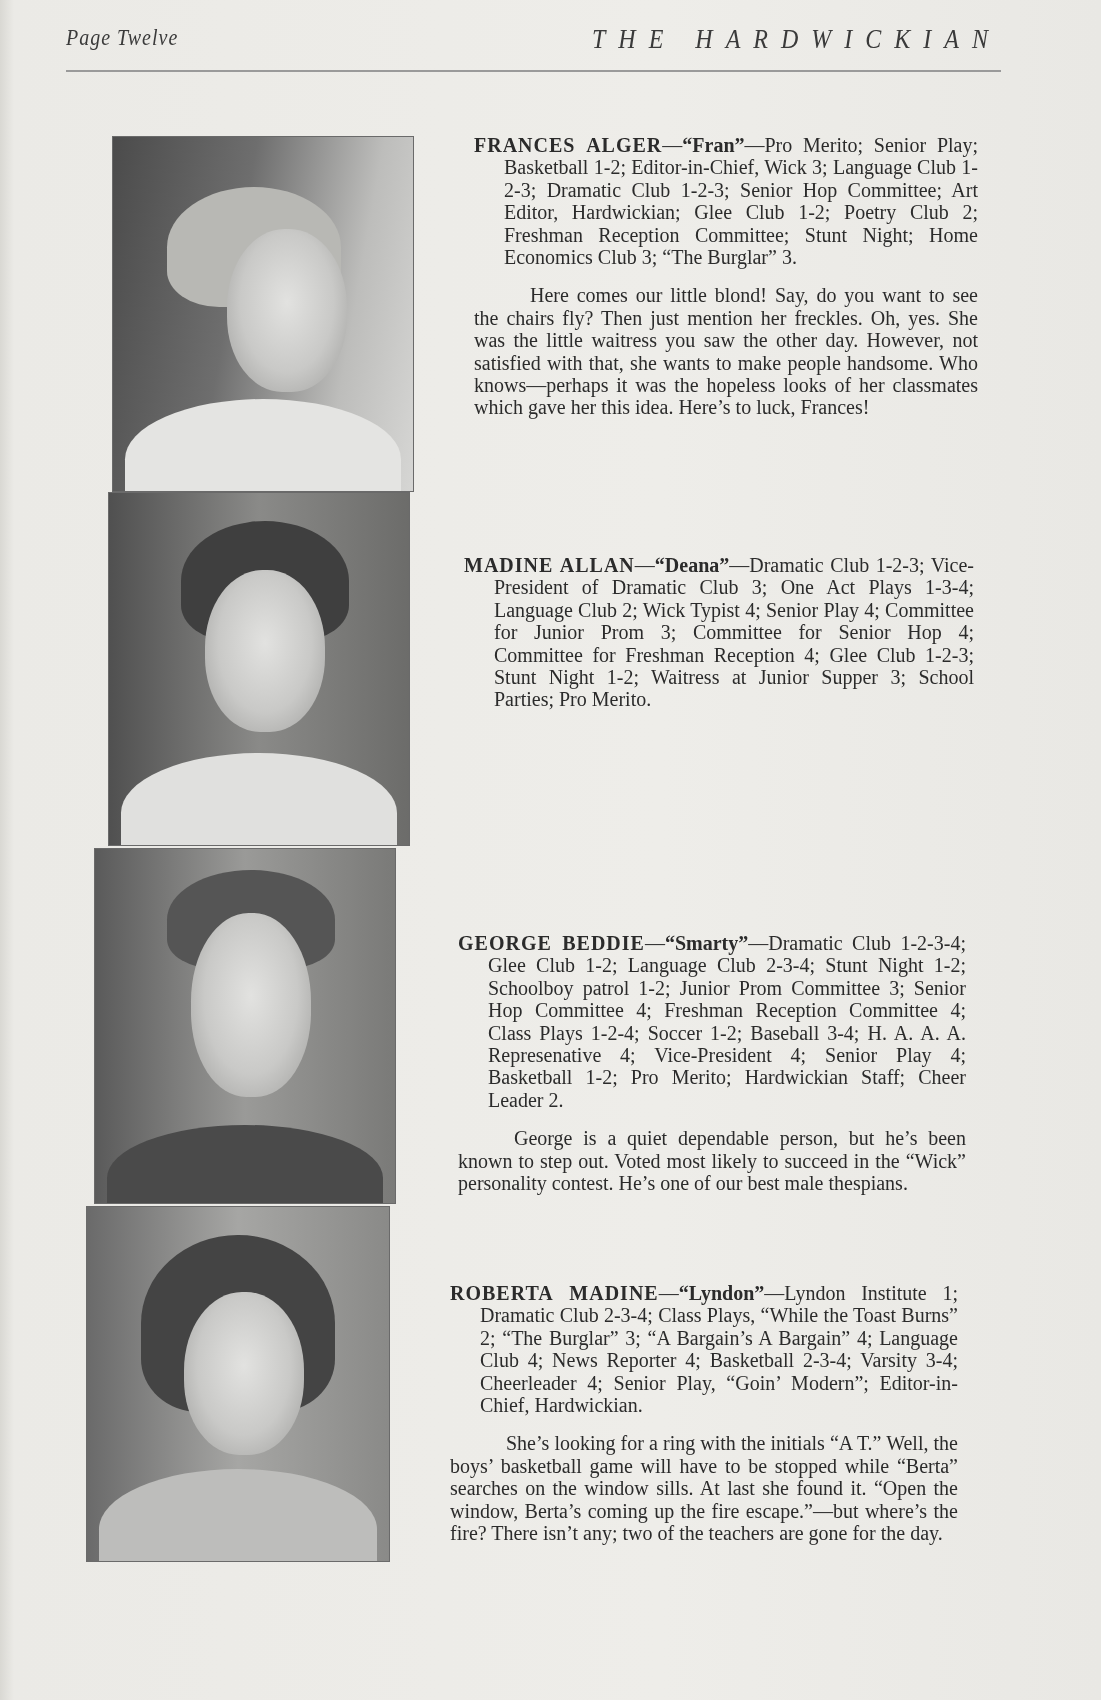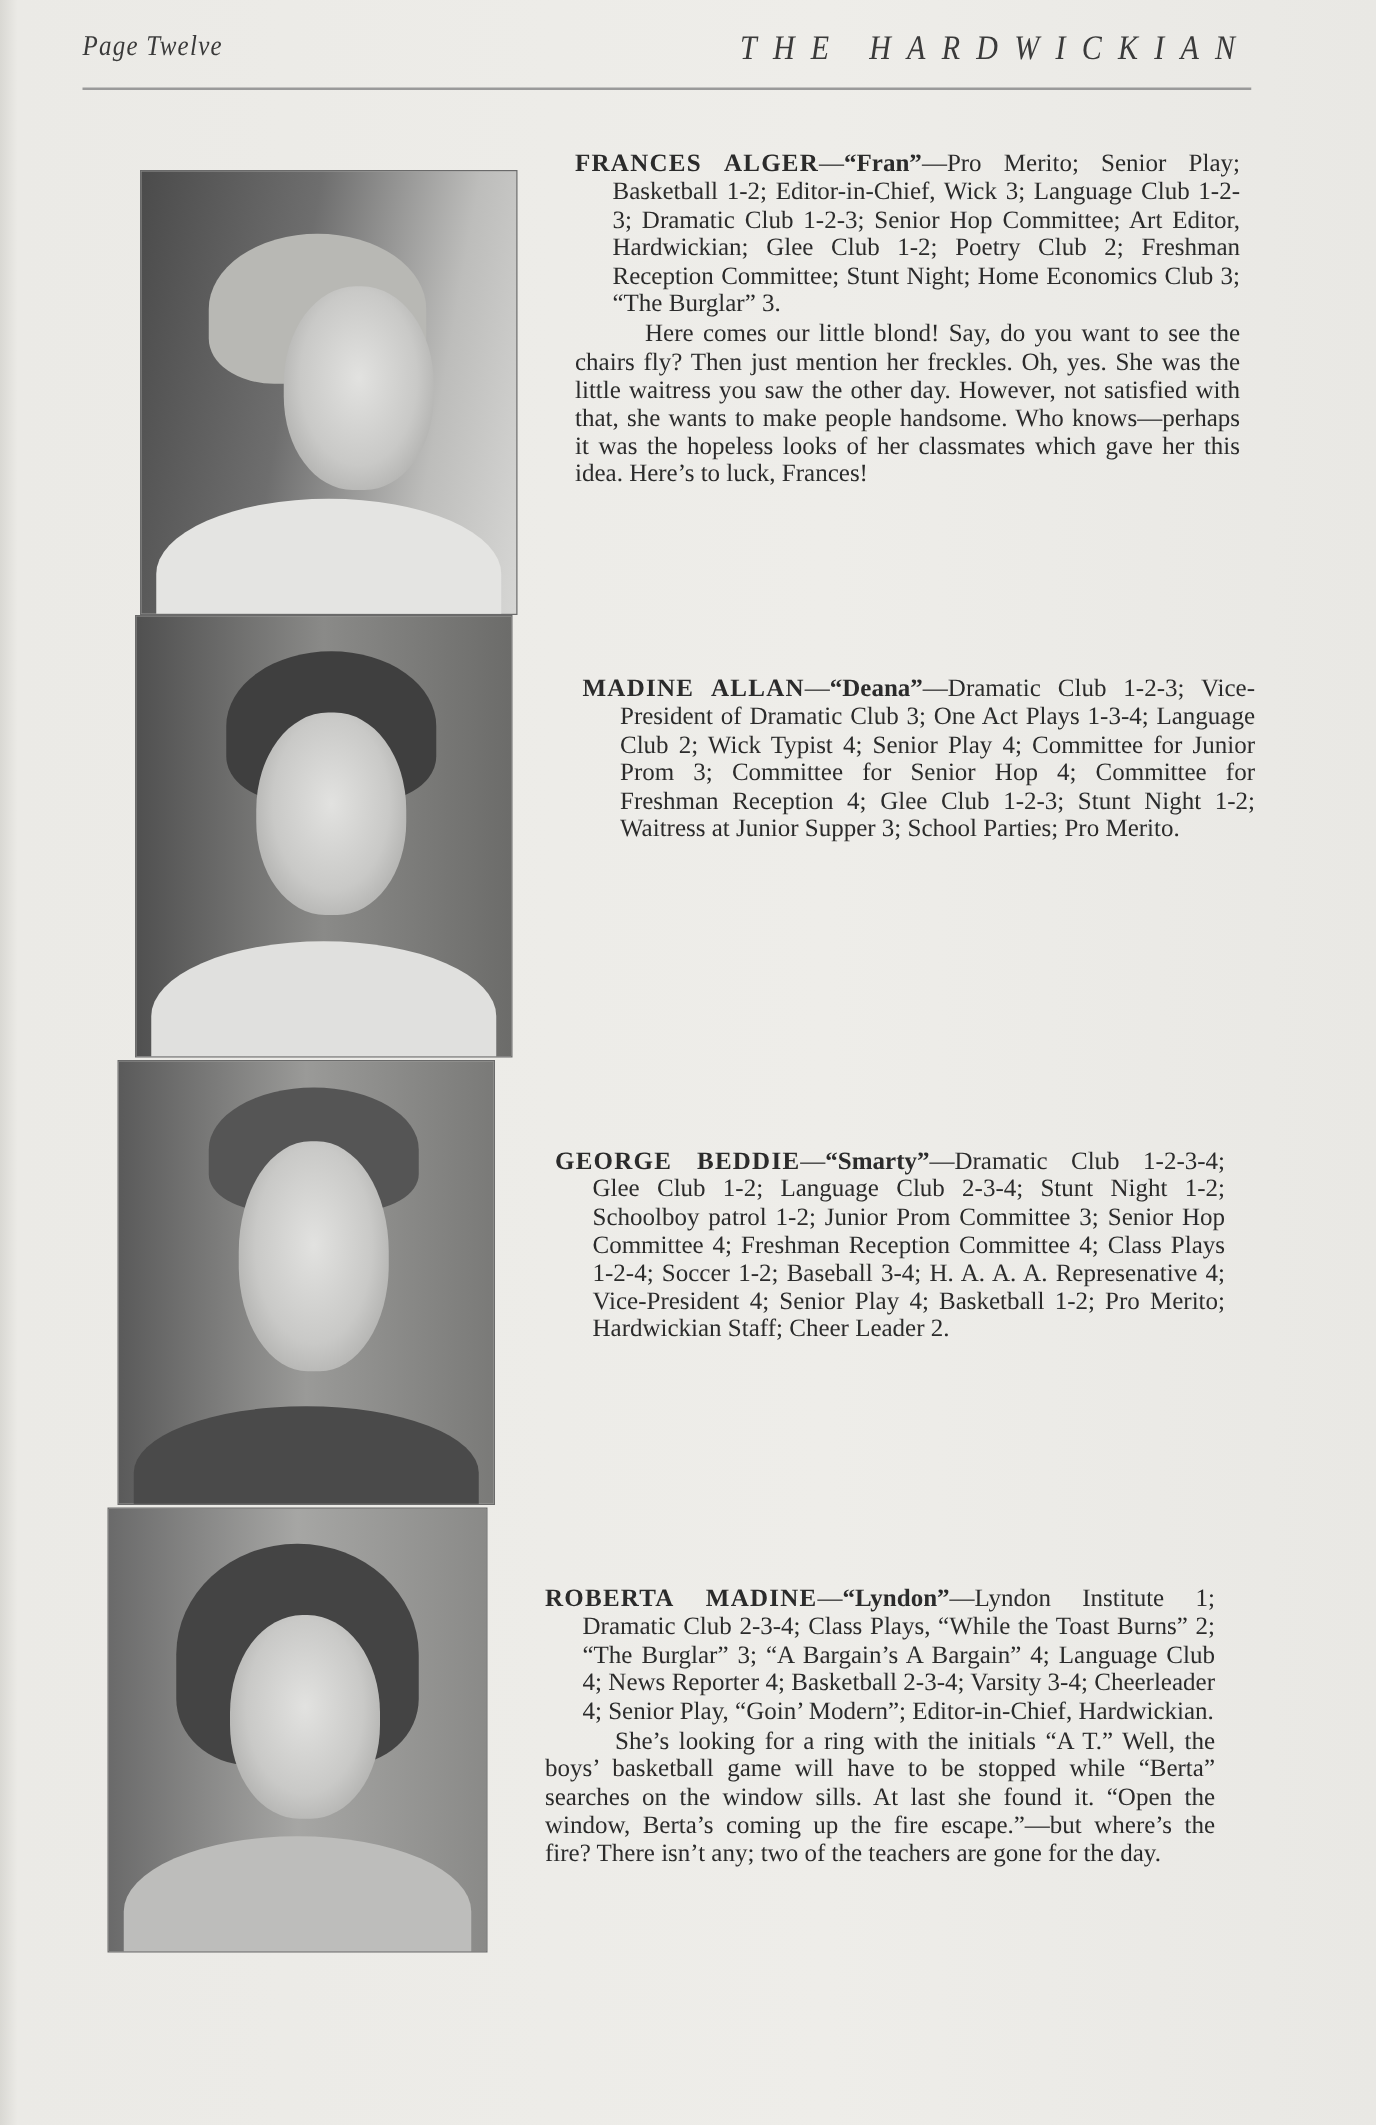--- a/index.html
+++ b/index.html
@@ -47,21 +47,21 @@
     .photo .shoulders {
       position: absolute; left: 4%; bottom: -8%; width: 92%; height: 34%;
       border-radius: 50% 50% 0 0;
     }
     .entry {
       position: absolute; font-size: 20px; line-height: 22.4px; text-align: justify;
       color: #2b2b2b;
     }
     .entry .name { font-weight: bold; letter-spacing: 1px; font-family: "Liberation Serif", serif; }
     .entry .nick { font-weight: bold; }
-    .entry p { margin: 2px; }
+    .entry p { margin: 16px; }
     .entry .act-wrap { padding-left: 30px; text-indent: -30px; }
     .entry .bio { text-indent: 56px; }
   </style>
 </head>
 <body>
 
 <div class="page">
 
   <div class="header">
     <span class="page-num">Page Twelve</span>
@@ -93,30 +93,31 @@
     <div class="shoulders" style="background:#bdbdbb;"></div>
   </div>
 
   <div class="entry" style="left:458px; top:118px; width:536px;">
     <p class="act-wrap">
       <span class="name">FRANCES ALGER</span><span>—</span><span class="nick">“Fran”</span><span>—</span><span>Pro Merito; Senior Play; Basketball 1-2; Editor-in-Chief, Wick 3; Language Club 1-2-3; Dramatic Club 1-2-3; Senior Hop Committee; Art Editor, Hardwickian; Glee Club 1-2; Poetry Club 2; Freshman Reception Committee; Stunt Night; Home Economics Club 3; “The Burglar” 3.</span>
     </p>
     <p class="bio">Here comes our little blond! Say, do you want to see the chairs fly? Then just mention her freckles. Oh, yes. She was the little waitress you saw the other day. However, not satisfied with that, she wants to make people handsome. Who knows—perhaps it was the hopeless looks of her classmates which gave her this idea. Here’s to luck, Frances!</p>
   </div>
 
-  <div class="entry" style="left:464px; top:538px; width:542px;">
+  <div class="entry" style="left:448px; top:538px; width:542px;">
     <p class="act-wrap">
       <span class="name">MADINE ALLAN</span><span>—</span><span class="nick">“Deana”</span><span>—</span><span>Dramatic Club 1-2-3; Vice-President of Dramatic Club 3; One Act Plays 1-3-4; Language Club 2; Wick Typist 4; Senior Play 4; Committee for Junior Prom 3; Committee for Senior Hop 4; Committee for Freshman Reception 4; Glee Club 1-2-3; Stunt Night 1-2; Waitress at Junior Supper 3; School Parties; Pro Merito.</span>
     </p>
   </div>
 
   <div class="entry" style="left:442px; top:916px; width:540px;">
     <p class="act-wrap">
       <span class="name">GEORGE BEDDIE</span><span>—</span><span class="nick">“Smarty”</span><span>—</span><span>Dramatic Club 1-2-3-4; Glee Club 1-2; Language Club 2-3-4; Stunt Night 1-2; Schoolboy patrol 1-2; Junior Prom Committee 3; Senior Hop Committee 4; Freshman Reception Committee 4; Class Plays 1-2-4; Soccer 1-2; Baseball 3-4; H. A. A. A. Represenative 4; Vice-President 4; Senior Play 4; Basketball 1-2; Pro Merito; Hardwickian Staff; Cheer Leader 2.</span>
     </p>
+    <p class="bio">George is a quiet dependable person, but he’s been known to step out. Voted most likely to succeed in the “Wick” personality contest. He’s one of our best male thespians.</p>
   </div>
 
   <div class="entry" style="left:434px; top:1266px; width:540px;">
     <p class="act-wrap">
       <span class="name">ROBERTA MADINE</span><span>—</span><span class="nick">“Lyndon”</span><span>—</span><span>Lyndon Institute 1; Dramatic Club 2-3-4; Class Plays, “While the Toast Burns” 2; “The Burglar” 3; “A Bargain’s A Bargain” 4; Language Club 4; News Reporter 4; Basketball 2-3-4; Varsity 3-4; Cheerleader 4; Senior Play, “Goin’ Modern”; Editor-in-Chief, Hardwickian.</span>
     </p>
     <p class="bio">She’s looking for a ring with the initials “A T.” Well, the boys’ basketball game will have to be stopped while “Berta” searches on the window sills. At last she found it. “Open the window, Berta’s coming up the fire escape.”—but where’s the fire? There isn’t any; two of the teachers are gone for the day.</p>
   </div>
 
 </div>

